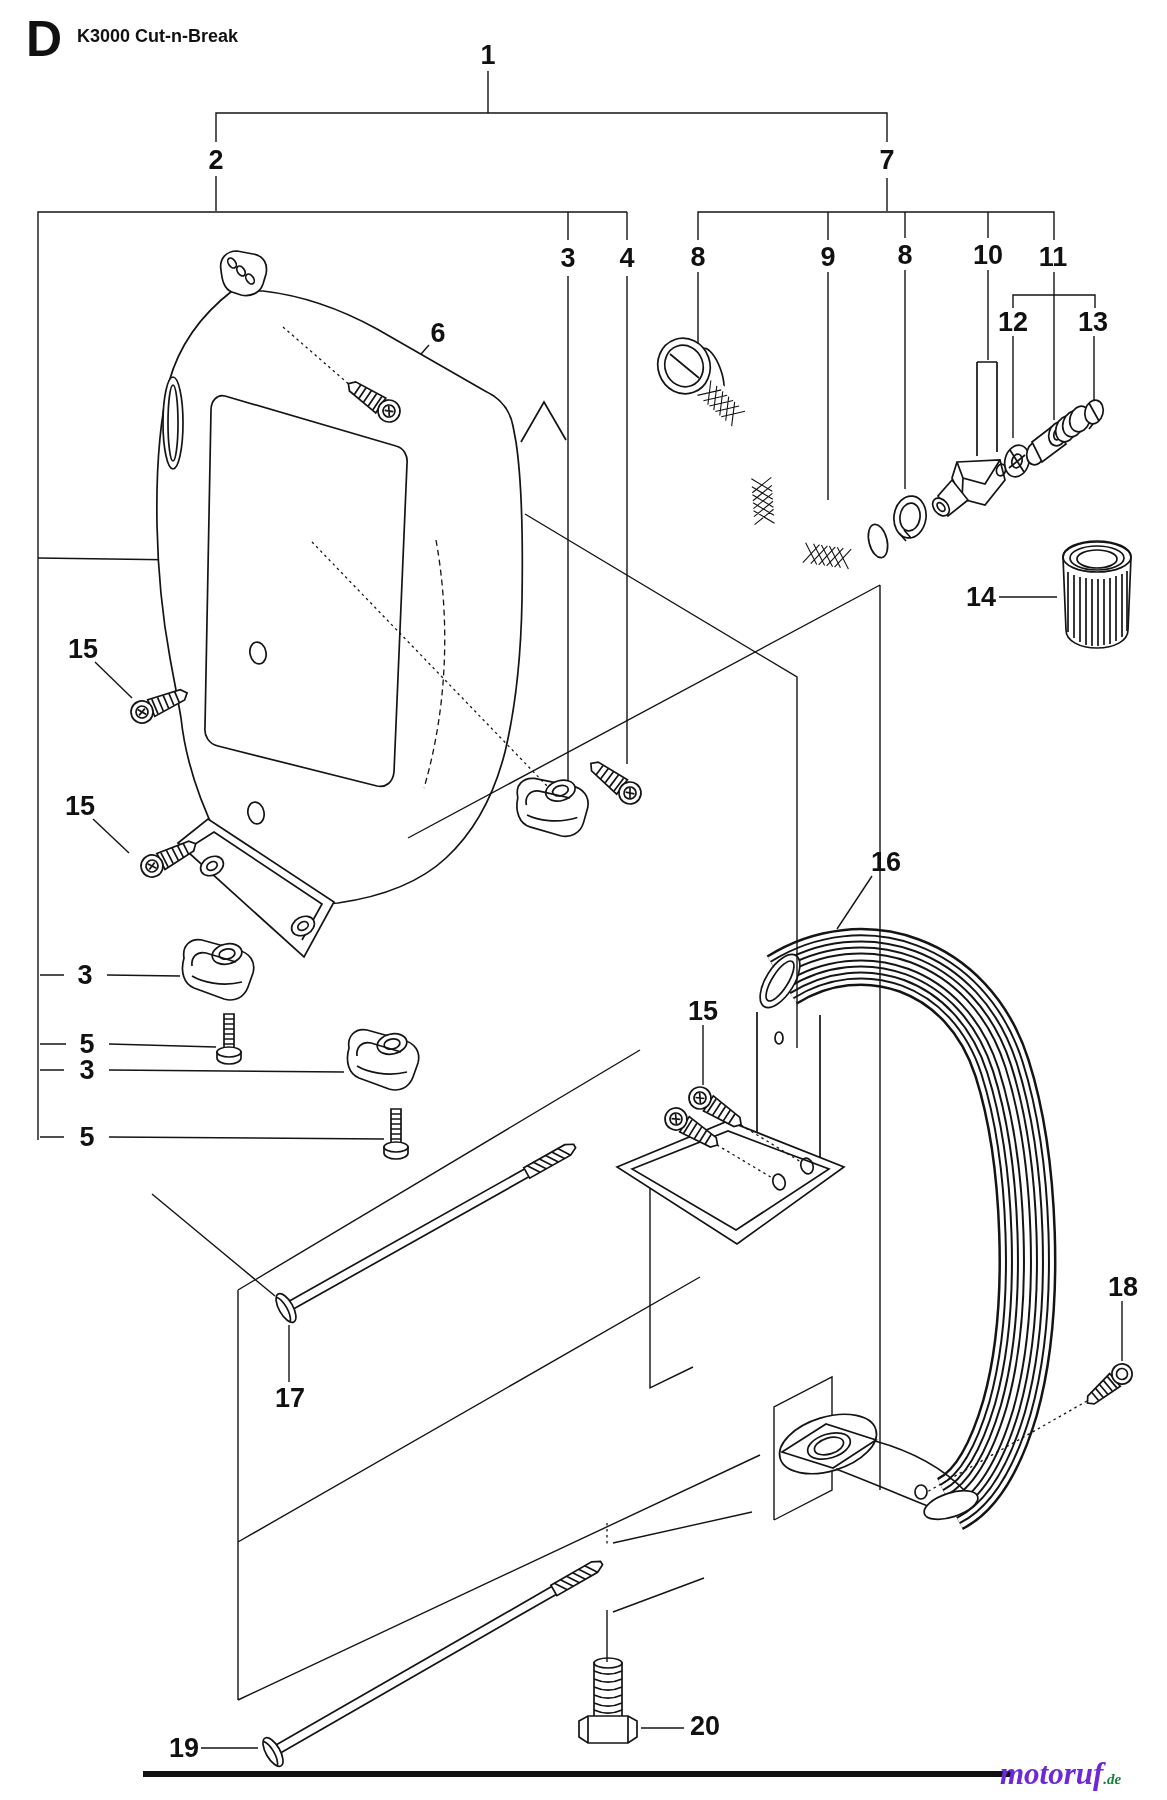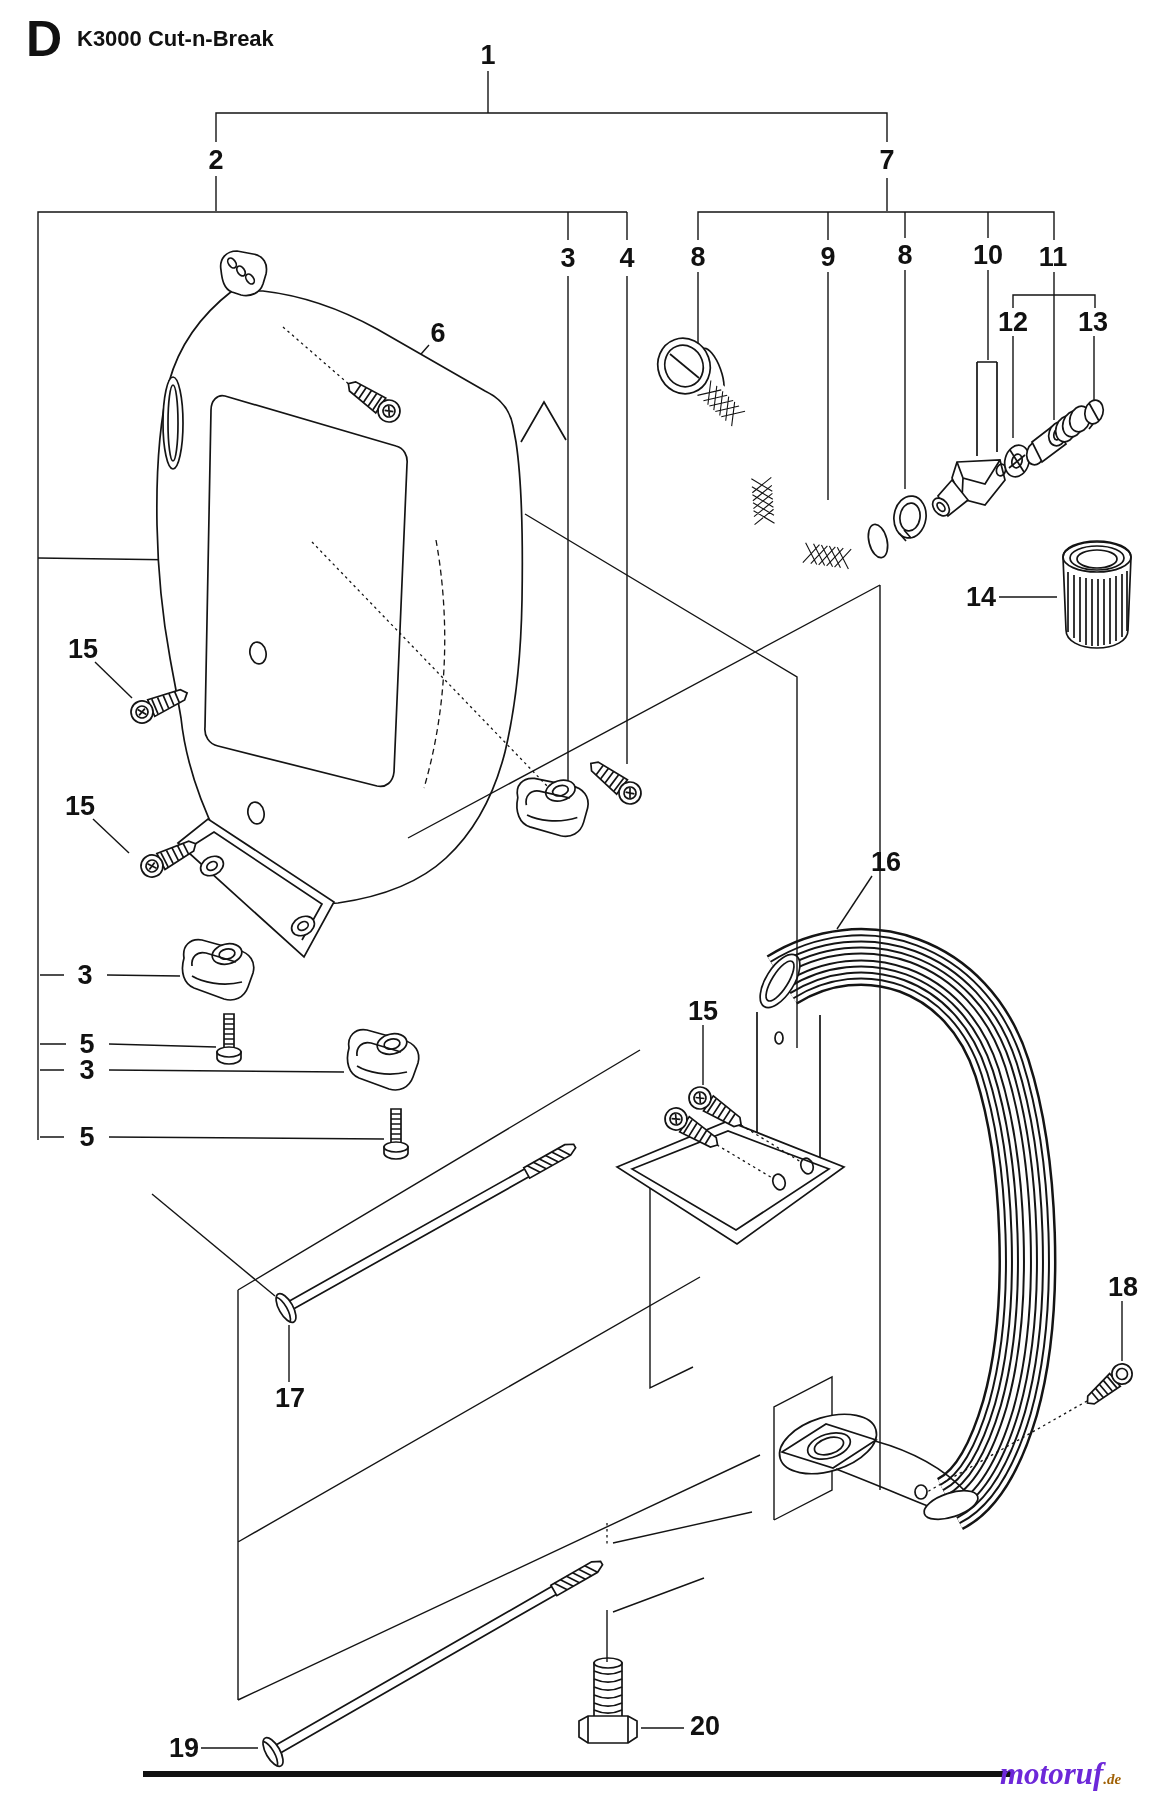--- a/index.html
+++ b/index.html
@@ -1,19 +1,19 @@
 <!DOCTYPE html>
 <html><head>
 <meta charset="utf-8">
 <style>
   html,body{margin:0;padding:0;background:#fff;}
   body{width:1167px;height:1800px;position:relative;font-family:"Liberation Sans",sans-serif;overflow:hidden;}
   .sheet{position:absolute;inset:0;background:#fff;}
   .draw-letter{position:absolute;left:26px;top:14px;font-size:50px;font-weight:bold;color:#111;line-height:1;}
-  .sheet-title{position:absolute;left:77px;top:26px;font-size:22px;font-weight:bold;color:#111;}
+  .sheet-title{position:absolute;left:77px;top:26px;font-size:18px;font-weight:bold;color:#111;}
   svg{position:absolute;left:0;top:0;}
   svg *{vector-effect:non-scaling-stroke;}
   .ln{fill:none;stroke:#141414;stroke-width:1.4px;}
   .pt{fill:none;stroke:#141414;stroke-width:1.7px;}
   .wf{fill:#ffffff;stroke:#141414;stroke-width:1.7px;}
   .dot{fill:none;stroke:#141414;stroke-width:1.3px;stroke-dasharray:2.5 3.5;}
   .dsh{fill:none;stroke:#141414;stroke-width:1.3px;stroke-dasharray:6 4;}
   .callout{font-family:"Liberation Sans",sans-serif;font-size:27px;font-weight:bold;fill:#111;}
   .bar{position:absolute;left:143px;top:1771px;width:868px;height:6px;background:#111;}
   .watermark{position:absolute;left:1000px;top:1756px;white-space:nowrap;font-family:"Liberation Serif",serif;font-style:italic;font-weight:bold;}
@@ -317,15 +317,15 @@
         <text x="886" y="862" text-anchor="middle" dominant-baseline="central" class="callout">16</text>
         <text x="290" y="1398" text-anchor="middle" dominant-baseline="central" class="callout">17</text>
         <text x="1123" y="1287" text-anchor="middle" dominant-baseline="central" class="callout">18</text>
         <text x="184" y="1748" text-anchor="middle" dominant-baseline="central" class="callout">19</text>
         <text x="705" y="1726" text-anchor="middle" dominant-baseline="central" class="callout">20</text>
       </g>
   </svg>
 
   <div class="bar"></div>
   <div class="watermark">
-    <span class="wm-brand" style="color: #6d28d9;">motoruf</span><span class="wm-suffix" style="color: #a16207;">.de</span>
+    <span class="wm-brand" style="color: #6d28d9;">motoruf</span><span class="wm-suffix" style="color: #15803d;">.de</span>
   </div>
 </div>
 
 </body></html>

